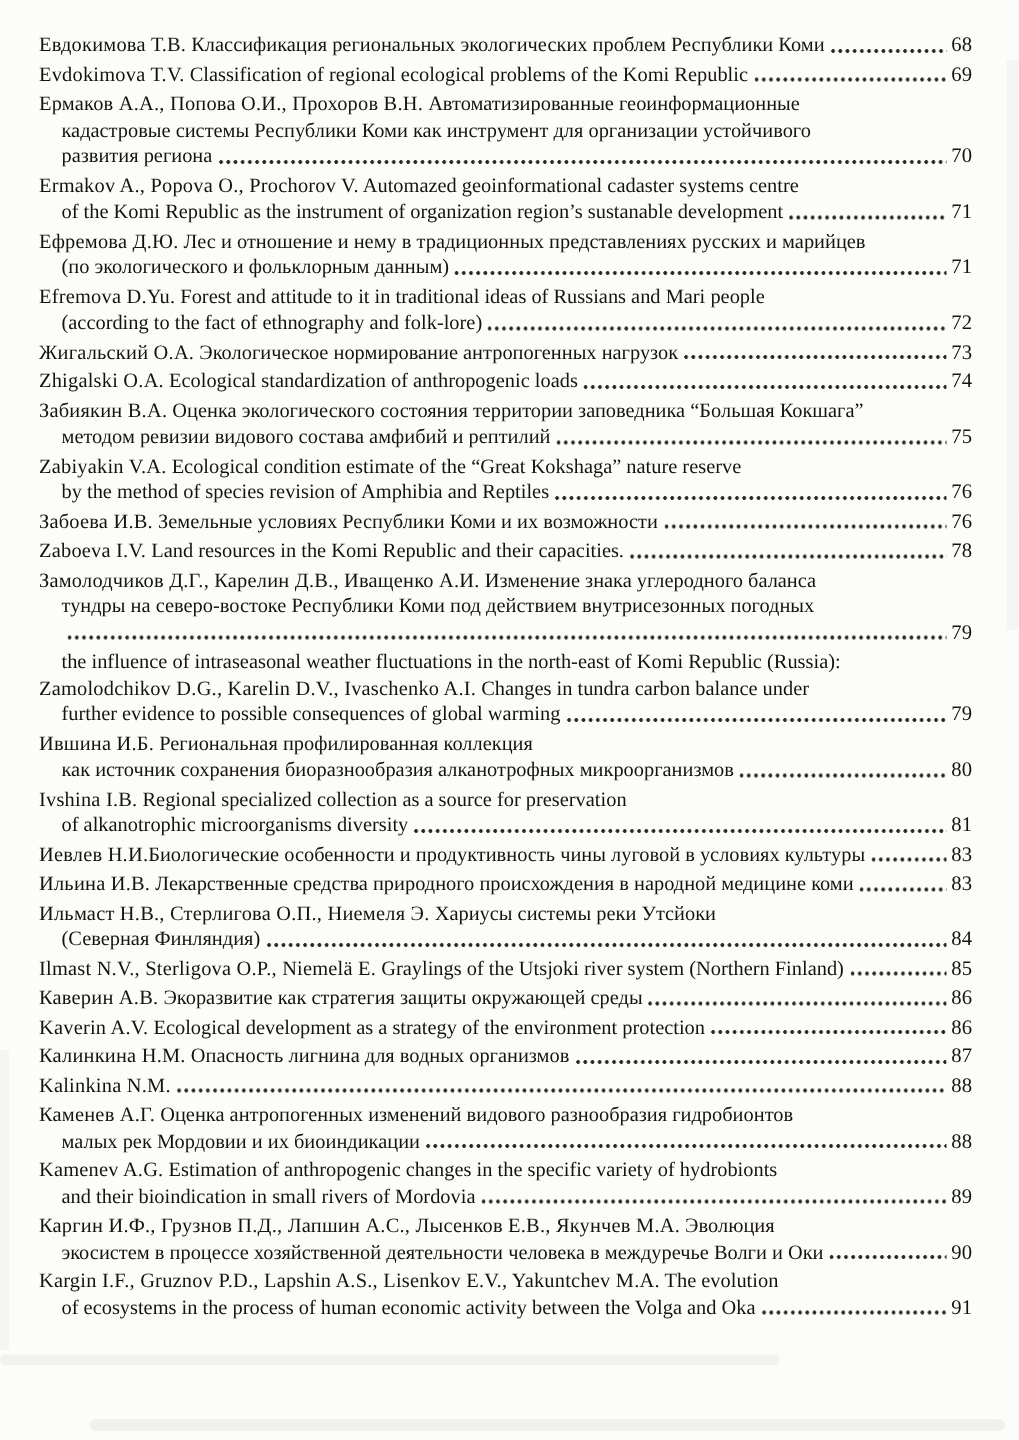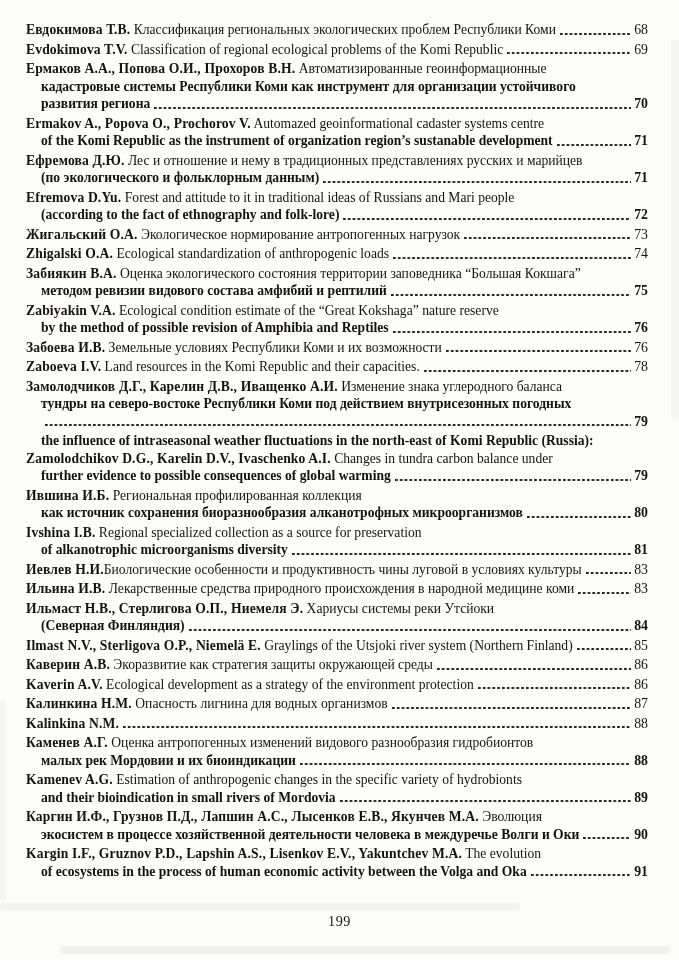--- a/index.html
+++ b/index.html
@@ -29,24 +29,23 @@
     margin: 0 0 2px 0;
   }
   .line {
     display: flex;
     align-items: baseline;
     line-height: 17.5px;
     font-size: 13.6px;
   }
   .line.cont {
     padding-left: 15px;
-    font-weight: bold;
   }
   .authors {
-    font-weight: 700;
+    font-weight: 400;
     white-space: pre;
     letter-spacing: 0.15px;
   }
   .title {
     white-space: pre;
   }
   .leader {
     flex: 1 1 auto;
     min-width: 14px;
     height: 4px;
@@ -177,21 +176,21 @@
           <span class="leader"></span>
           <span class="pagenum">75</span>
         </div>
       </div>
       <div class="entry">
         <div class="line">
           <span class="authors">Zabiyakin V.A.</span>
           <span class="title"> Ecological condition estimate of the “Great Kokshaga” nature reserve</span>
         </div>
         <div class="line cont">
-          <span class="title">by the method of possible revision of Amphibia and Reptiles</span>
+          <span class="title">by the method of species revision of Amphibia and Reptiles</span>
           <span class="leader"></span>
           <span class="pagenum">76</span>
         </div>
       </div>
       <div class="entry">
         <div class="line">
           <span class="authors">Забоева И.В.</span>
           <span class="title"> Земельные условиях Республики Коми и их возможности</span>
           <span class="leader"></span>
           <span class="pagenum">76</span>
@@ -359,14 +358,13 @@
           <span class="title"> The evolution</span>
         </div>
         <div class="line cont">
           <span class="title">of ecosystems in the process of human economic activity between the Volga and Oka</span>
           <span class="leader"></span>
           <span class="pagenum">91</span>
         </div>
       </div>
     </div>
 
-  <div class="footer">199</div>
 </div>
 
 </body></html>

